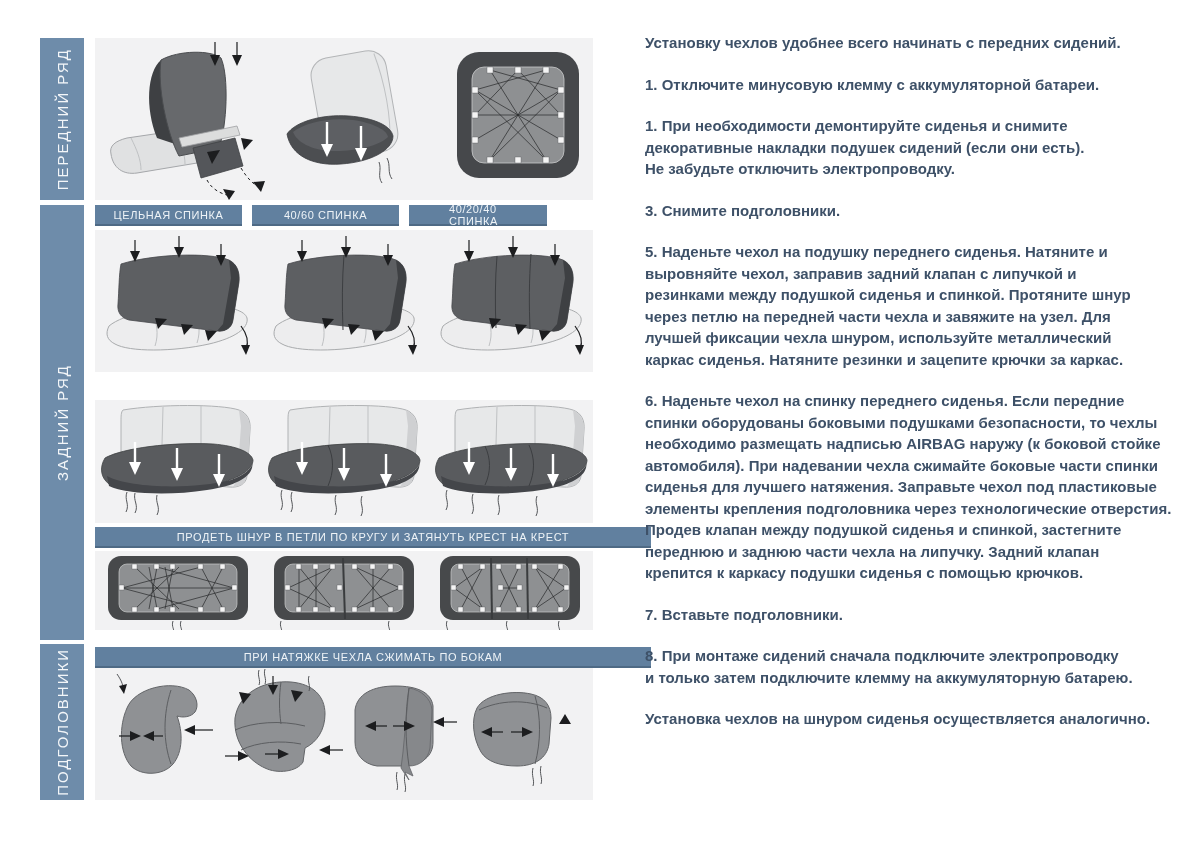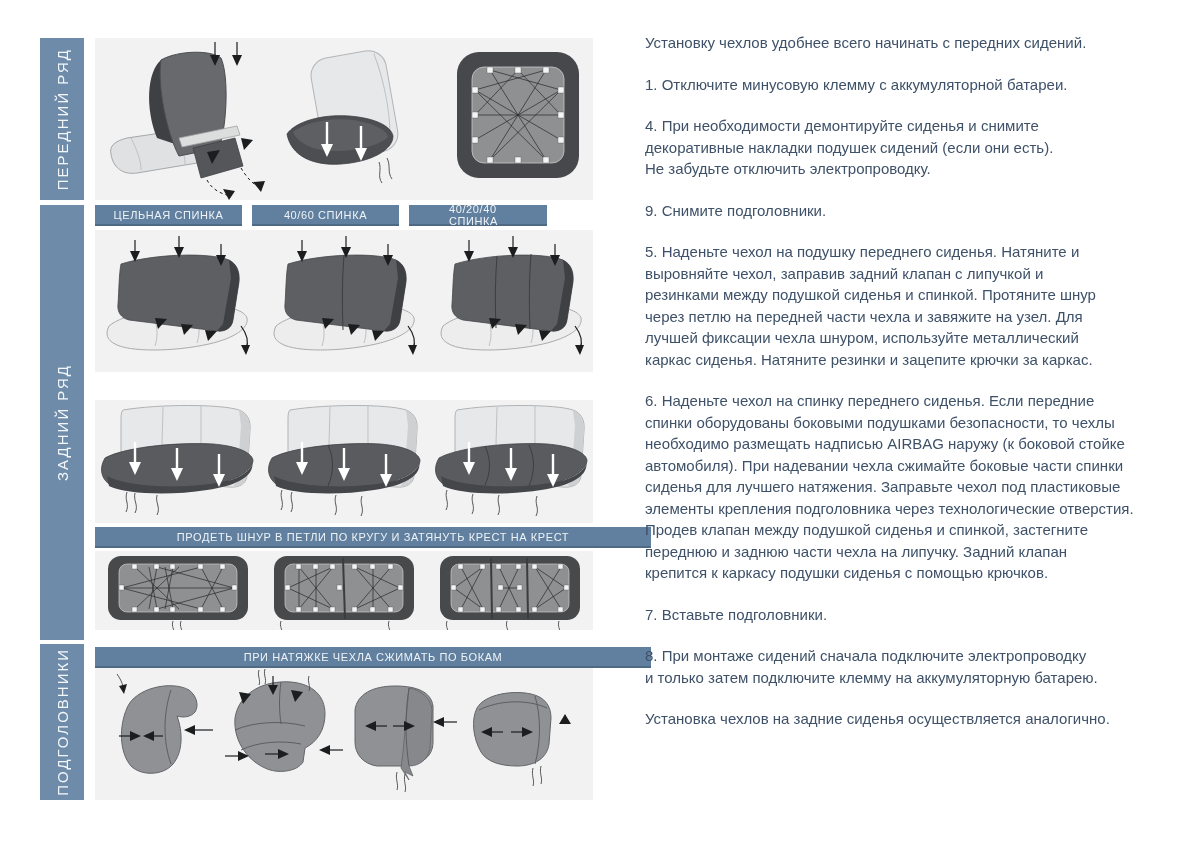--- a/index.html
+++ b/index.html
@@ -42,21 +42,21 @@
   .bar{height:21px;background:var(--label-bar-blue);border-bottom:2px solid rgba(30,50,70,.28);
     color:#eef3f7;font-size:11px;letter-spacing:.6px;display:flex;align-items:center;justify-content:center;}
   .bar-s{width:147px;}
   .bar-row .bar:last-child{width:138px;padding-left:40px;}
   .bar-full{position:absolute;left:95px;width:556px;}
   .bar-lace{top:527px;}
   .bar-headrest{top:647px;}
 
   
   .instructions{position:absolute;left:645px;top:32px;width:548px;color:var(--text-blue);}
-  .instructions p{font-size:15px;line-height:21.5px;margin:0 0 20px 0;white-space:pre-line;}
+  .instructions p{font-size:15px;line-height:21.5px;margin:0 0 20px 0;white-space:pre-line;font-weight:bold;}
 
   
   .k{stroke:#1c1d1f;stroke-width:1.2;fill:none;}
   .kd{stroke:#1c1d1f;stroke-width:1;fill:none;stroke-dasharray:3 3;}
   .kf{fill:#1c1d1f;stroke:none;}
   .w{stroke:#ffffff;stroke-width:2.4;fill:none;}
   .wf{fill:#ffffff;stroke:none;}
   .lace{stroke:#26282a;stroke-width:.7;fill:none;}
   .loop{fill:#f4f4f4;stroke:#5a5c5e;stroke-width:.4;}
   .string{stroke:#55575a;stroke-width:1;fill:none;}
@@ -458,38 +458,38 @@
         <polygon class="kf" points="96,28 102,38 90,38"></polygon>
         <path class="string" d="M64,82 C62,90 66,94 64,100"></path>
           <path class="string" d="M72,80 C70,88 74,92 72,98"></path>
       </g>
     </svg>
   </div>
 
   <div class="instructions">
     <p>Установку чехлов удобнее всего начинать с передних сидений.</p>
     <p>1. Отключите минусовую клемму с аккумуляторной батареи.</p>
-    <p>4. При необходимости демонтируйте сиденья и снимите
+    <p>1. При необходимости демонтируйте сиденья и снимите
 декоративные накладки подушек сидений (если они есть).
 Не забудьте отключить электропроводку.</p>
-    <p>9. Снимите подголовники.</p>
+    <p>3. Снимите подголовники.</p>
     <p>5. Наденьте чехол на подушку переднего сиденья. Натяните и
 выровняйте чехол, заправив задний клапан с липучкой и
 резинками между подушкой сиденья и спинкой. Протяните шнур
 через петлю на передней части чехла и завяжите на узел. Для
 лучшей фиксации чехла шнуром, используйте металлический
 каркас сиденья. Натяните резинки и зацепите крючки за каркас.</p>
     <p>6. Наденьте чехол на спинку переднего сиденья. Если передние
 спинки оборудованы боковыми подушками безопасности, то чехлы
 необходимо размещать надписью AIRBAG наружу (к боковой стойке
 автомобиля). При надевании чехла сжимайте боковые части спинки
 сиденья для лучшего натяжения. Заправьте чехол под пластиковые
 элементы крепления подголовника через технологические отверстия.
 Продев клапан между подушкой сиденья и спинкой, застегните
 переднюю и заднюю части чехла на липучку. Задний клапан
 крепится к каркасу подушки сиденья с помощью крючков.</p>
     <p>7. Вставьте подголовники.</p>
     <p>8. При монтаже сидений сначала подключите электропроводку
 и только затем подключите клемму на аккумуляторную батарею.</p>
-    <p>Установка чехлов на задние сиденья осуществляется аналогично.</p>
+    <p>Установка чехлов на шнуром сиденья осуществляется аналогично.</p>
   </div>
 
 </div>
 
 </body></html>

